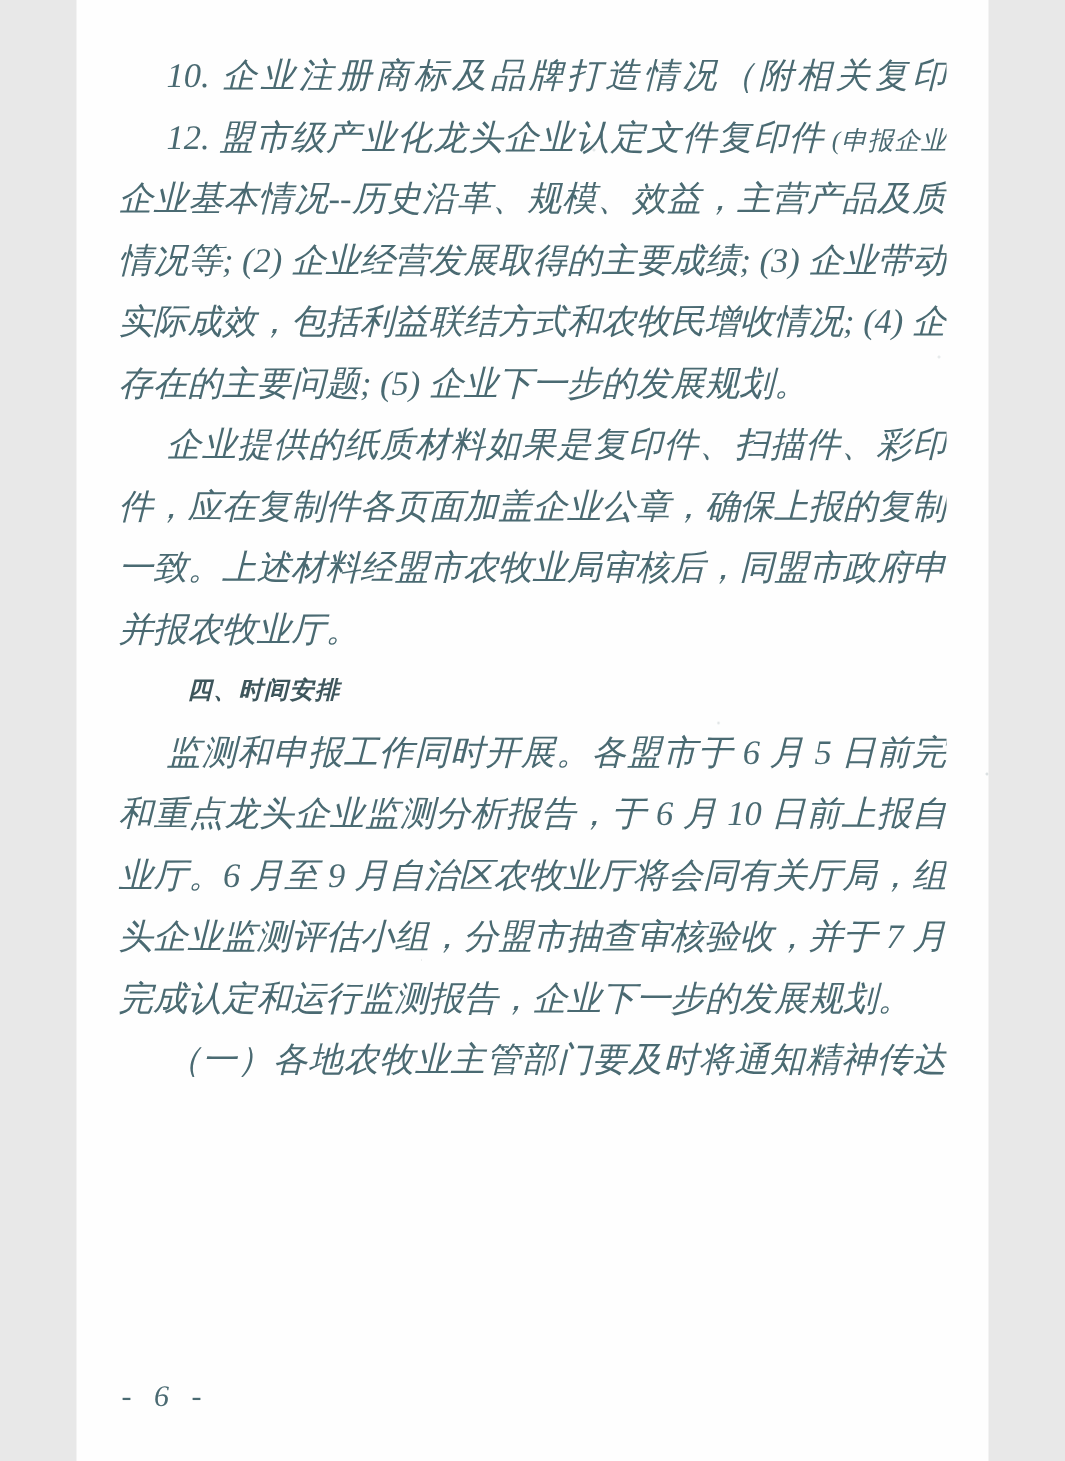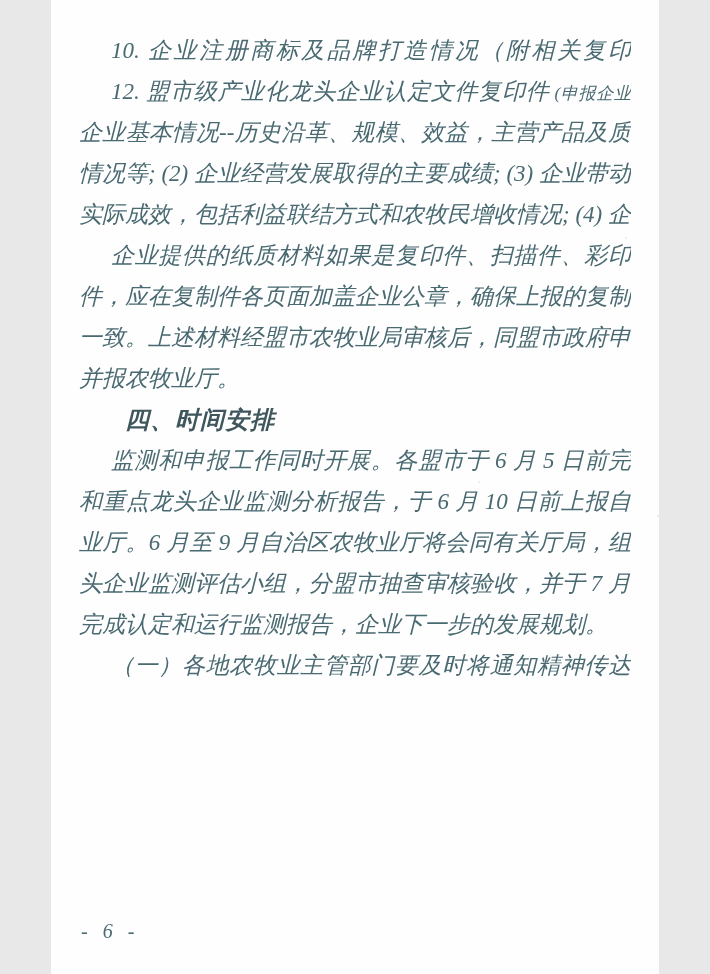--- a/index.html
+++ b/index.html
@@ -32,21 +32,21 @@
   .line.full{
     text-align-last:justify;
     text-justify:inter-character;
   }
   .indent{padding-left:32px;}
   .heading{
     font-family:"Liberation Sans","DejaVu Sans",sans-serif;
     font-weight:700;
     color:#3e565c;
     padding-left:46px;
-    font-size:24px;
+    font-size:16px;
     letter-spacing:1px;
     text-align:left;
   }
   .small{font-size:17px;}
   .pagenum{
     position:absolute;
     left:30px;top:920px;
     font-size:20px;
     color:#4a6a72;
     letter-spacing:5px;
@@ -57,20 +57,21 @@
 
 <div class="page">
   <div class="doc-body">
     <div class="line indent">10. 企业注册商标及品牌打造情况（附相关复印件）;</div>
     <div class="line indent">
       <span>12. 盟市级产业化龙头企业认定文件复印件</span><span class="small"> (申报企业提供);</span>
     </div>
     <div class="line full">企业基本情况--历史沿革、规模、效益，主营产品及质量和销售</div>
     <div class="line full">情况等; (2) 企业经营发展取得的主要成绩; (3) 企业带动农牧户</div>
     <div class="line full">实际成效，包括利益联结方式和农牧民增收情况; (4) 企业发展中</div>
+    <div class="line">存在的主要问题; (5) 企业下一步的发展规划。</div>
     <div class="line indent full">企业提供的纸质材料如果是复印件、扫描件、彩印件等复制</div>
     <div class="line full">件，应在复制件各页面加盖企业公章，确保上报的复制件与原件</div>
     <div class="line full">一致。上述材料经盟市农牧业局审核后，同盟市政府申报意见一</div>
     <div class="line">并报农牧业厅。</div>
     <div class="line heading">四、时间安排</div>
     <div class="line indent full">监测和申报工作同时开展。各盟市于 6 月 5 日前完成初审</div>
     <div class="line full">和重点龙头企业监测分析报告，于 6 月 10 日前上报自治区农牧</div>
     <div class="line full">业厅。6 月至 9 月自治区农牧业厅将会同有关厅局，组成重点龙</div>
     <div class="line full">头企业监测评估小组，分盟市抽查审核验收，并于 7 月 31 日前</div>
     <div class="line">完成认定和运行监测报告，企业下一步的发展规划。</div>

